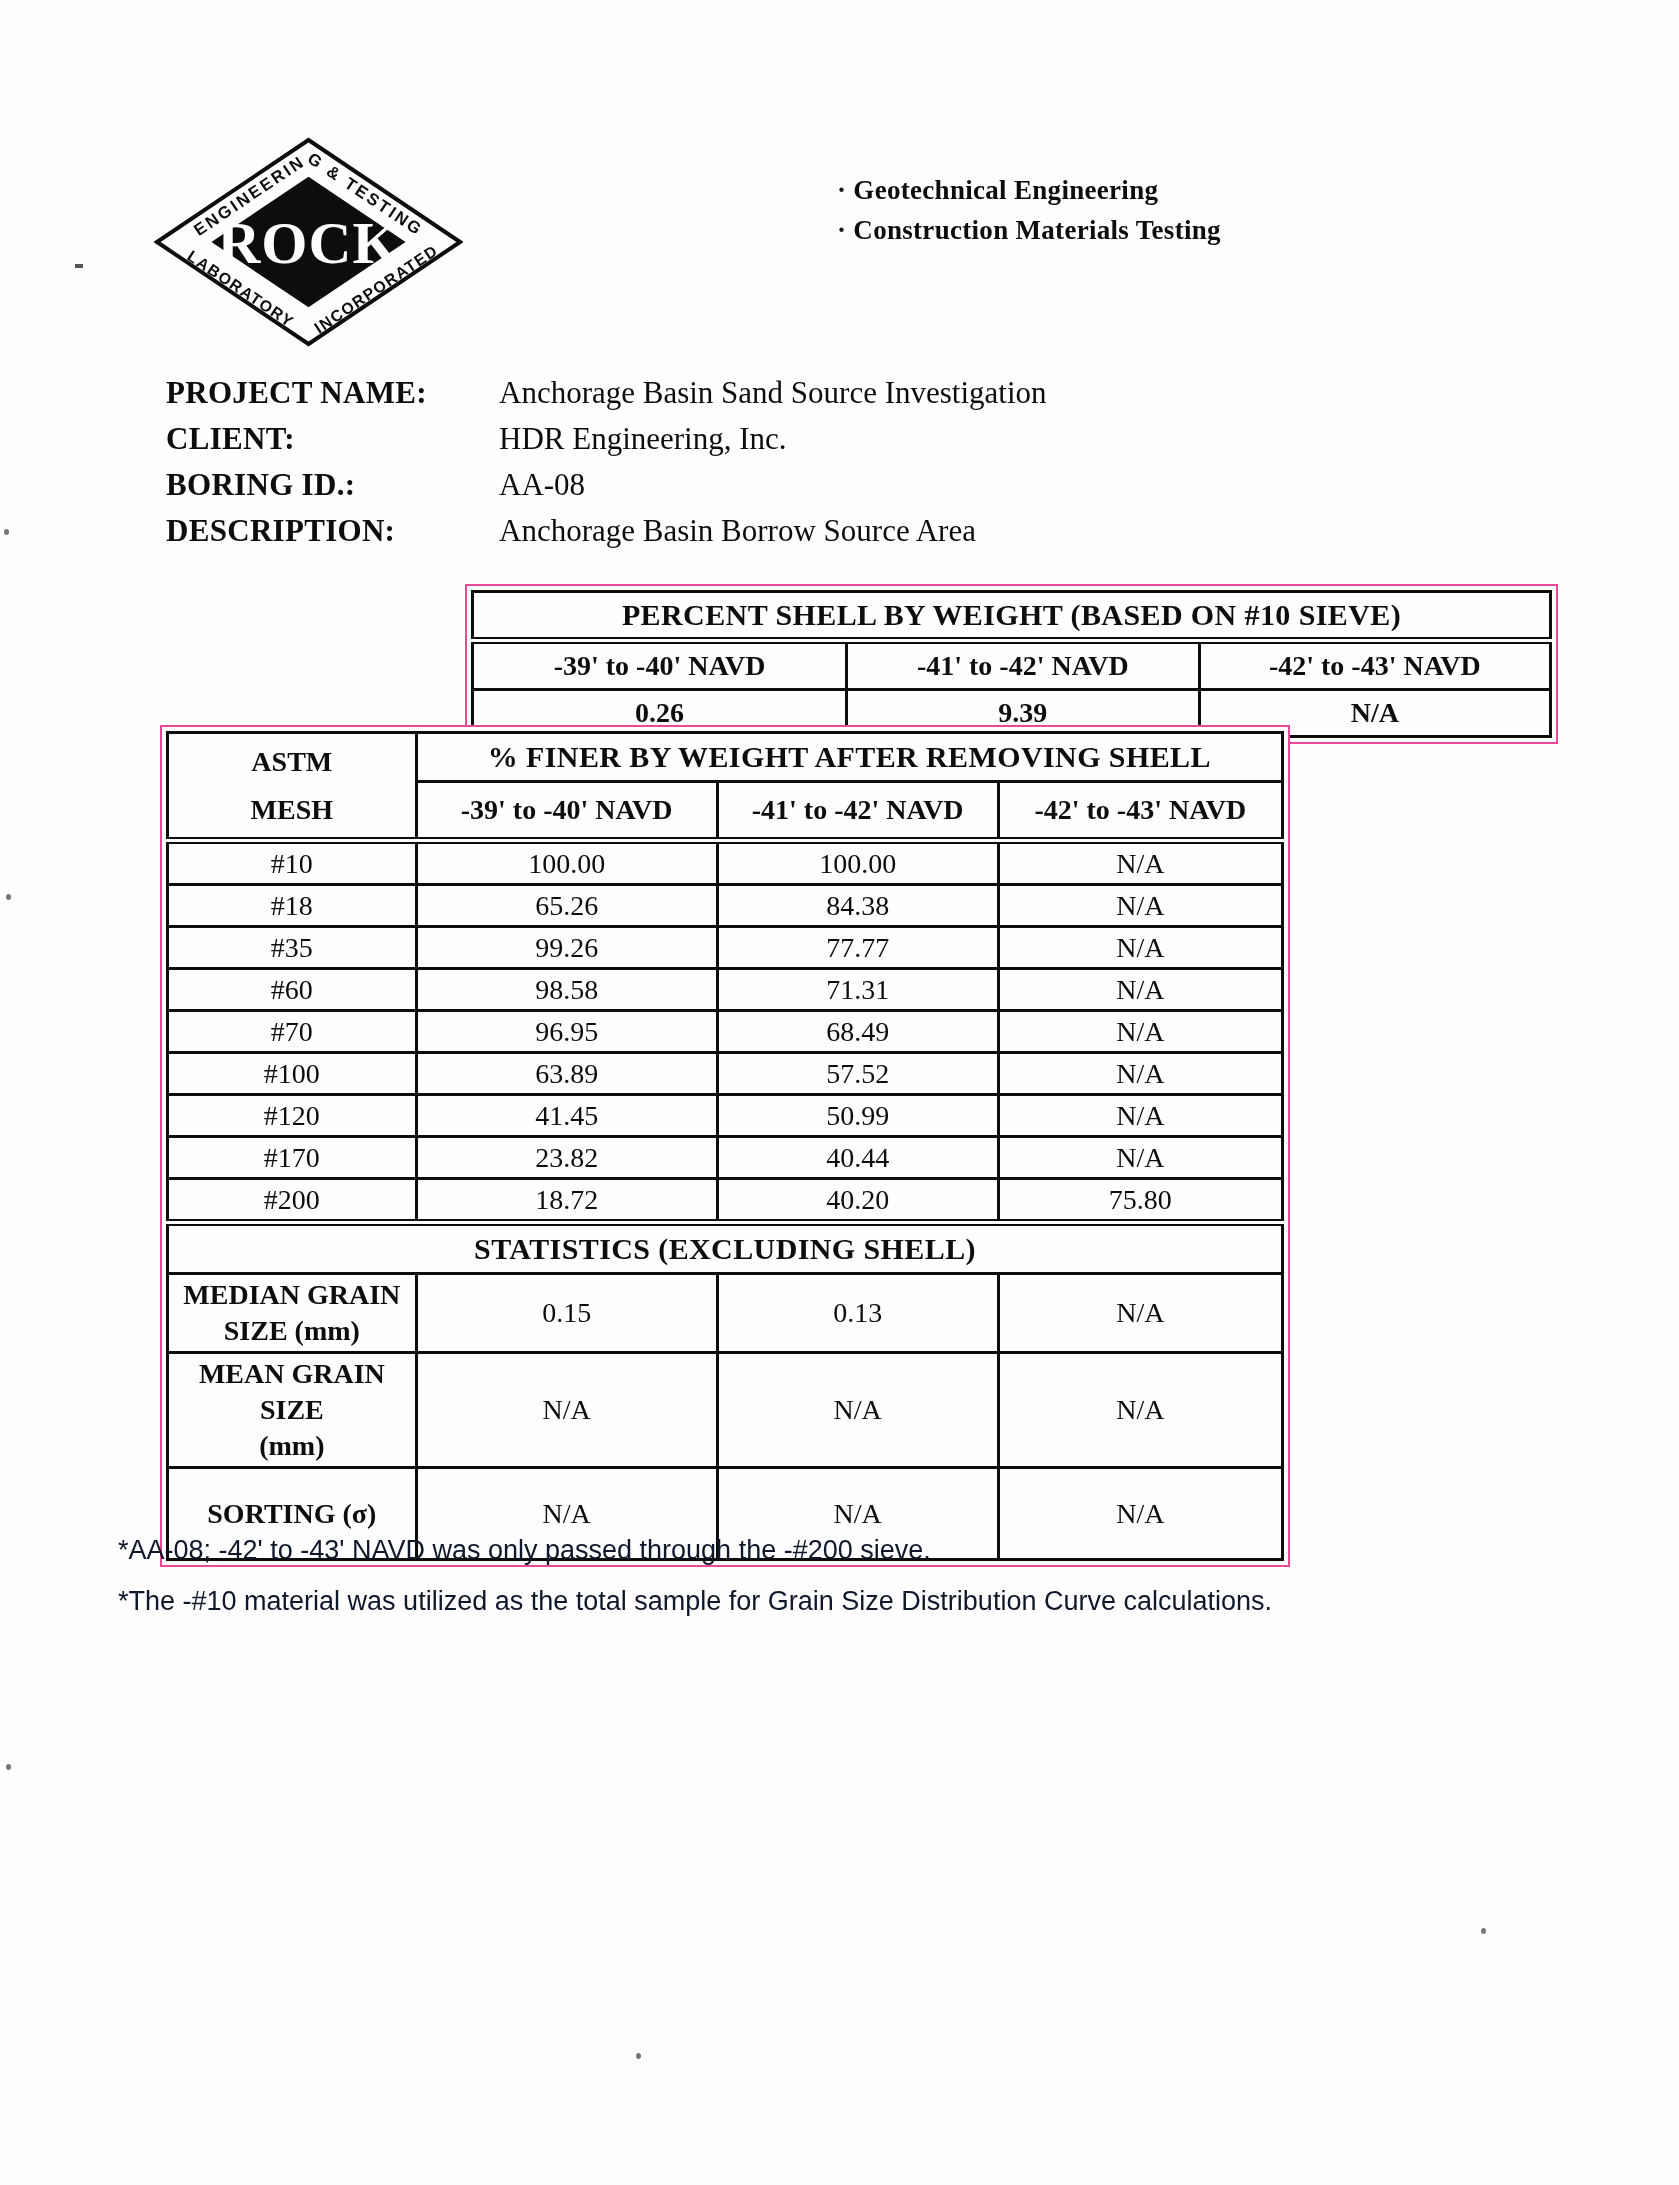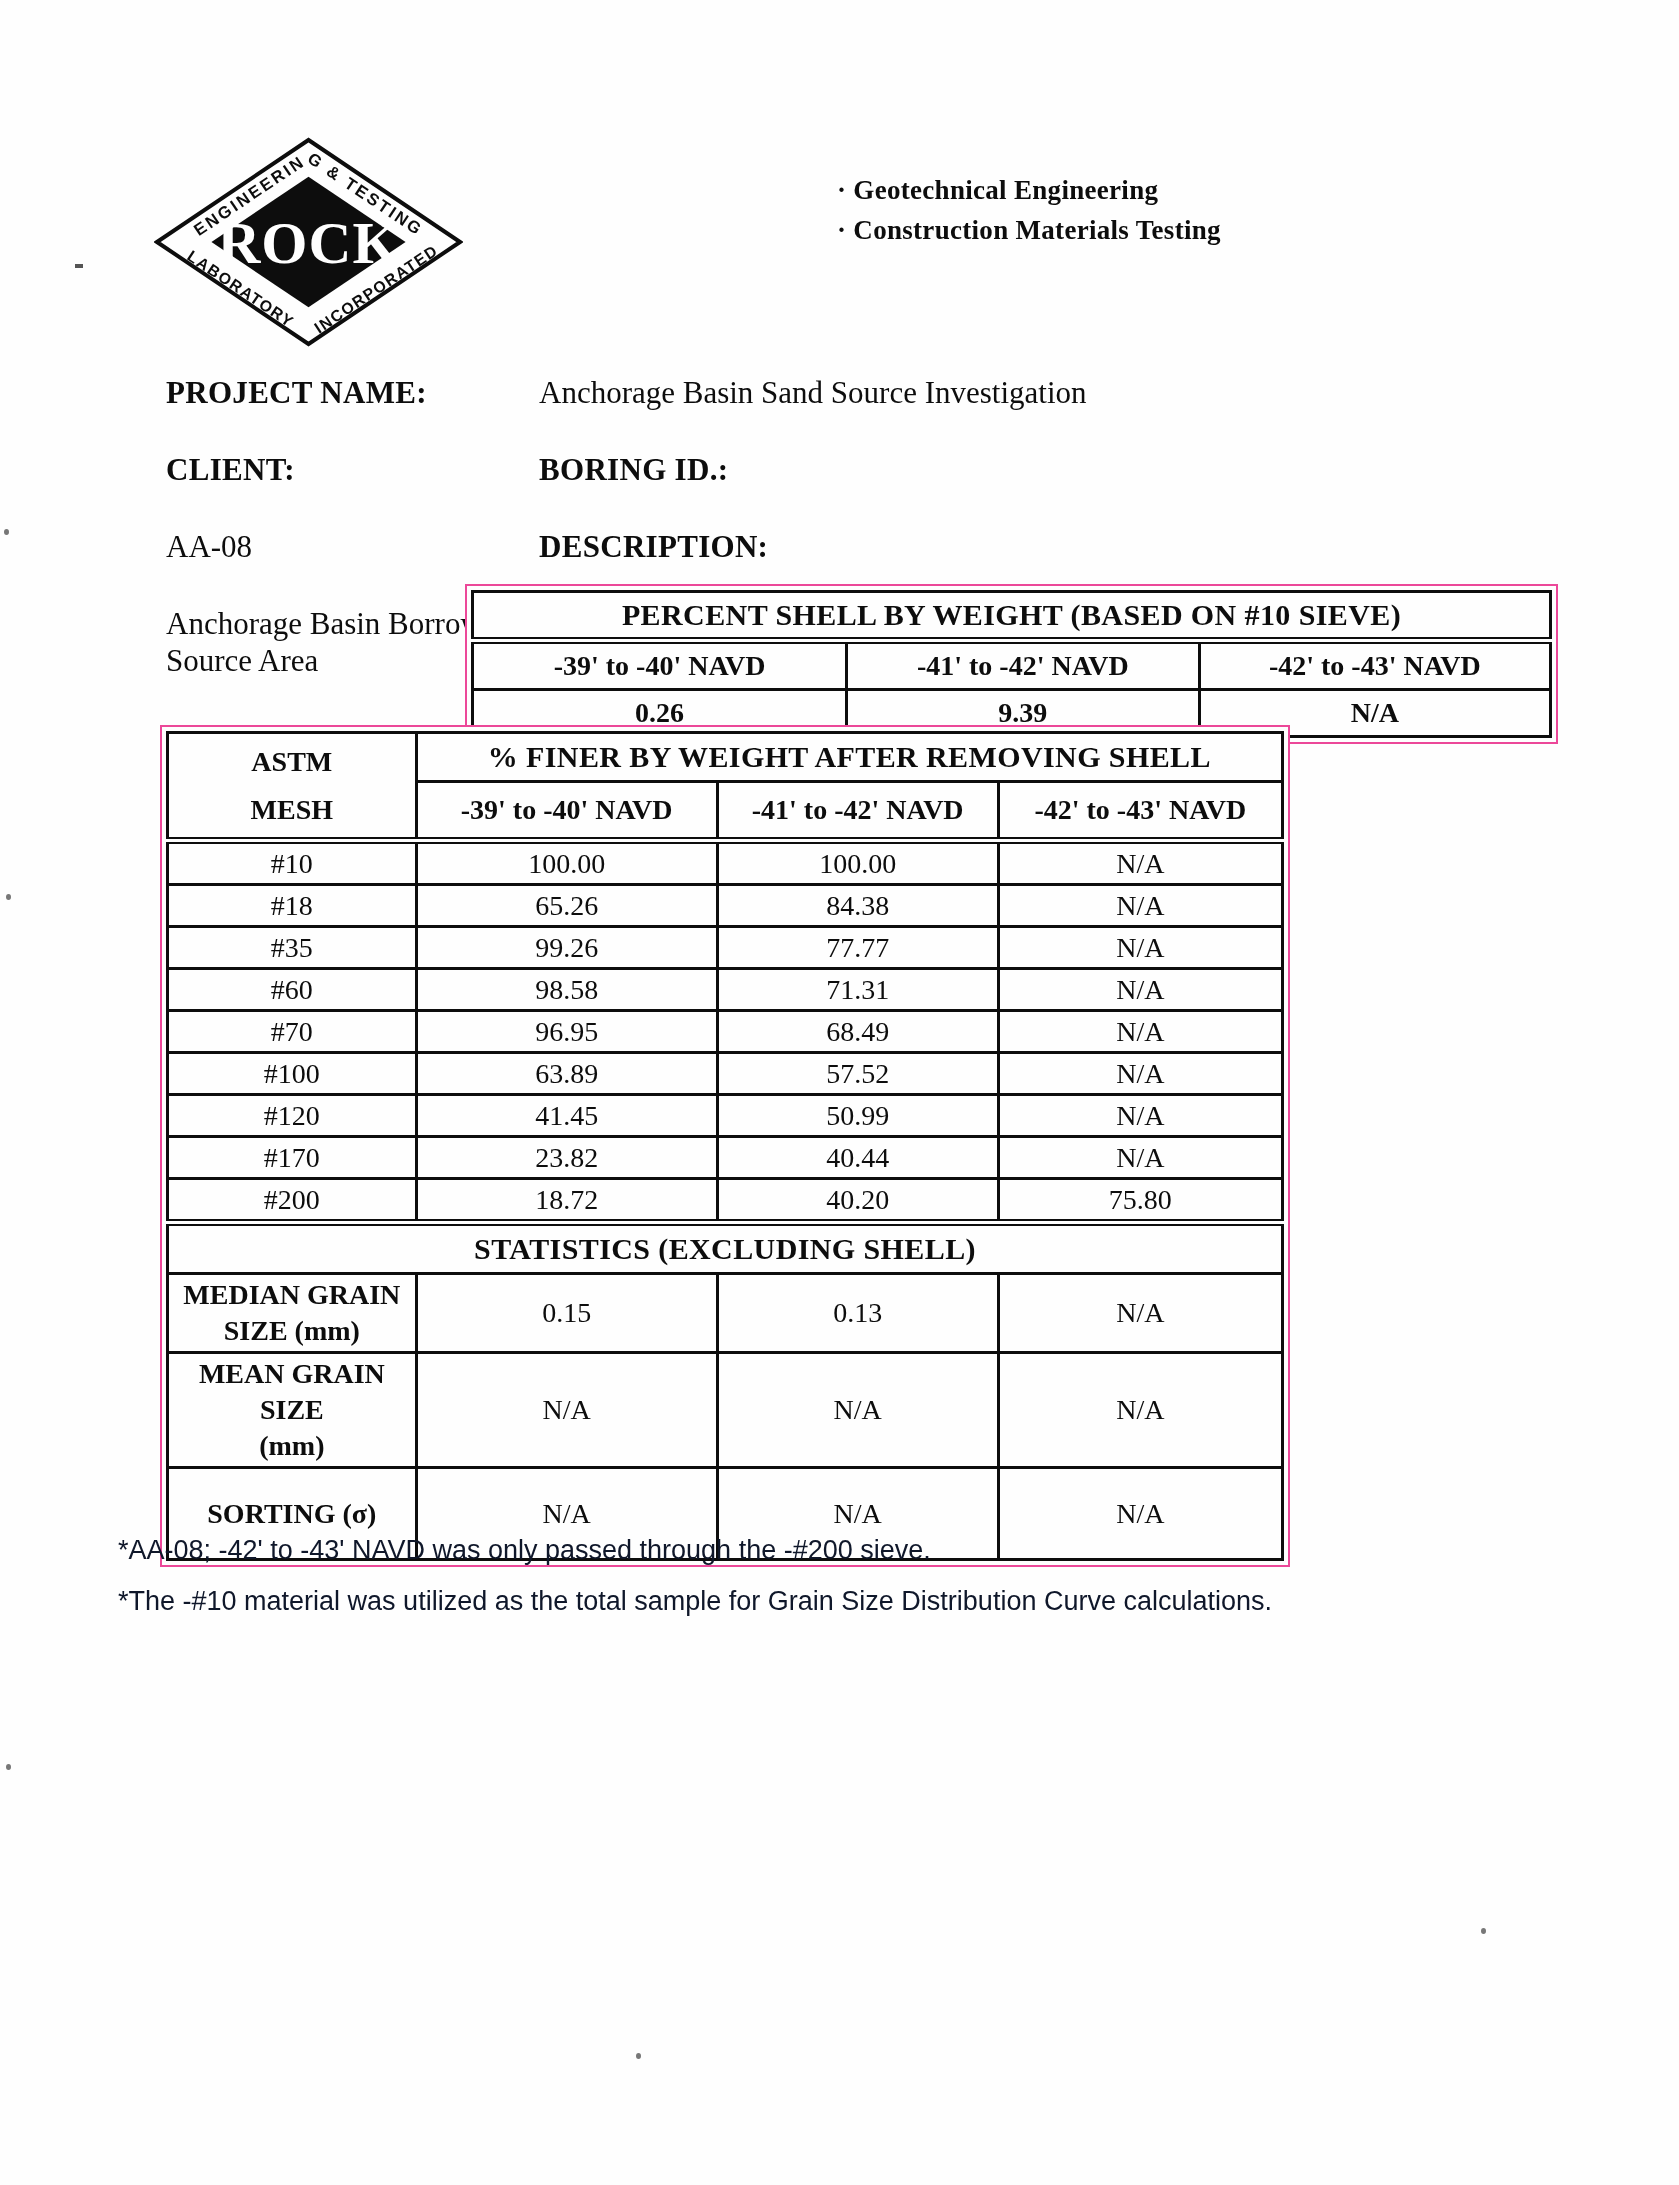--- a/index.html
+++ b/index.html
@@ -25,21 +25,21 @@
   .services{
     position:absolute;left:837px;top:170px;
     font-weight:bold;font-size:27px;line-height:40px;
     letter-spacing:0.3px;
   }
   
   .project{
     position:absolute;left:166px;top:374px;
     display:grid;grid-template-columns:333px auto;
     column-gap:0;row-gap:9px;
-    font-size:31px;line-height:37px;gap:40px;
+    font-size:31px;line-height:37px;
   }
   .project .lbl{font-weight:bold;letter-spacing:0.3px;}
   
   .tblwrap{
     position:absolute;box-sizing:border-box;
     border:2px solid #ec4899;padding:4px;background:#fefefe;
   }
   table{border-collapse:collapse;width:100%;table-layout:fixed;}
   td{
     border:3px solid #0d0d0d;text-align:center;vertical-align:middle;
@@ -100,20 +100,21 @@
 
   <div class="services">
     <div>· Geotechnical Engineering</div>
     <div>· Construction Materials Testing</div>
   </div>
 
   <div class="project">
     <span class="lbl">PROJECT NAME:</span>
     <span>Anchorage Basin Sand Source Investigation</span>
     <span class="lbl">CLIENT:</span>
+    <span>HDR Engineering, Inc.</span>
     <span class="lbl">BORING ID.:</span>
     <span>AA-08</span>
     <span class="lbl">DESCRIPTION:</span>
     <span>Anchorage Basin Borrow Source Area</span>
   </div>
 
   <div class="tblwrap shell-tbl">
     <table>
       <colgroup>
           <col style="width:34.7%">

